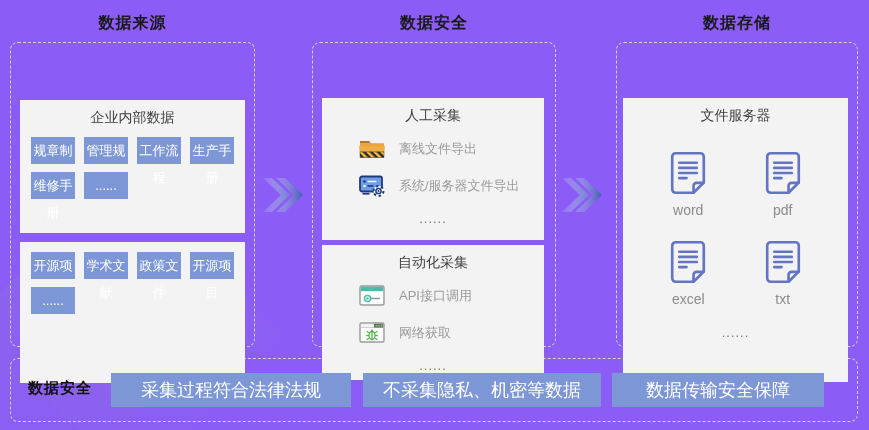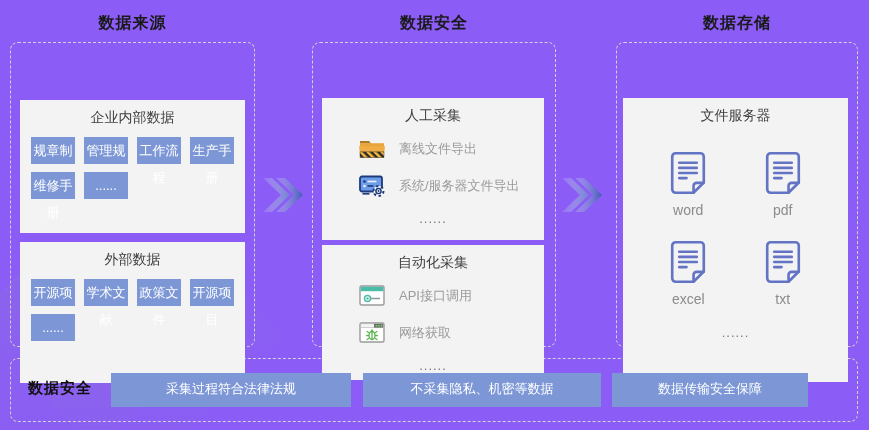--- a/index.html
+++ b/index.html
@@ -44,22 +44,22 @@
 
   .file-grid{display:grid;grid-template-columns:1fr 1fr;row-gap:22px;padding:26px 18px 0 18px;}
   .file-cell{display:flex;flex-direction:column;align-items:center;}
   .file-label{font-size:14px;color:#8b8b8b;margin-top:3px;}
 
   .arrow{position:absolute;top:172px;z-index:2;width:44px;height:46px;}
   .ar1{left:261px;} .ar2{left:560px;}
 
   .sec-label{position:absolute;left:28px;top:379px;font-size:15px;font-weight:700;color:#111;z-index:3;letter-spacing:1px;}
   .sec-bar{position:absolute;top:373px;height:34px;line-height:34px;background:#7d97d6;color:#fff;
-           font-size:13px;text-align:center;z-index:2;font-family:Liberation Mono, monospace;}
-  .sb1{left:111px;width:240px;} .sb2{left:363px;width:238px;} .sb3{left:612px;width:196px;}
+           font-size:18px;text-align:center;z-index:2;}
+  .sb1{left:111px;width:240px;} .sb2{left:363px;width:238px;} .sb3{left:612px;width:212px;}
 </style>
 </head>
 <body>
 
 <div class="canvas">
 
   <div class="deco deco-a"></div>
   <div class="deco deco-b"></div>
   <div class="deco deco-c"></div>
 
@@ -78,21 +78,20 @@
       <div class="tag-btn">规章制度</div>
       <div class="tag-btn">管理规范</div>
       <div class="tag-btn">工作流程</div>
       <div class="tag-btn">生产手册</div>
       <div class="tag-btn">维修手册</div>
       <div class="tag-btn">......</div>
     </div>
   </div>
 
   <div class="card cL2">
-    <div class="card-title">外部数据</div>
     <div class="btn-grid">
       <div class="tag-btn">开源项目</div>
       <div class="tag-btn">学术文献</div>
       <div class="tag-btn">政策文件</div>
       <div class="tag-btn">开源项目</div>
       <div class="tag-btn">......</div>
     </div>
   </div>
 
   <div class="card cM1">

